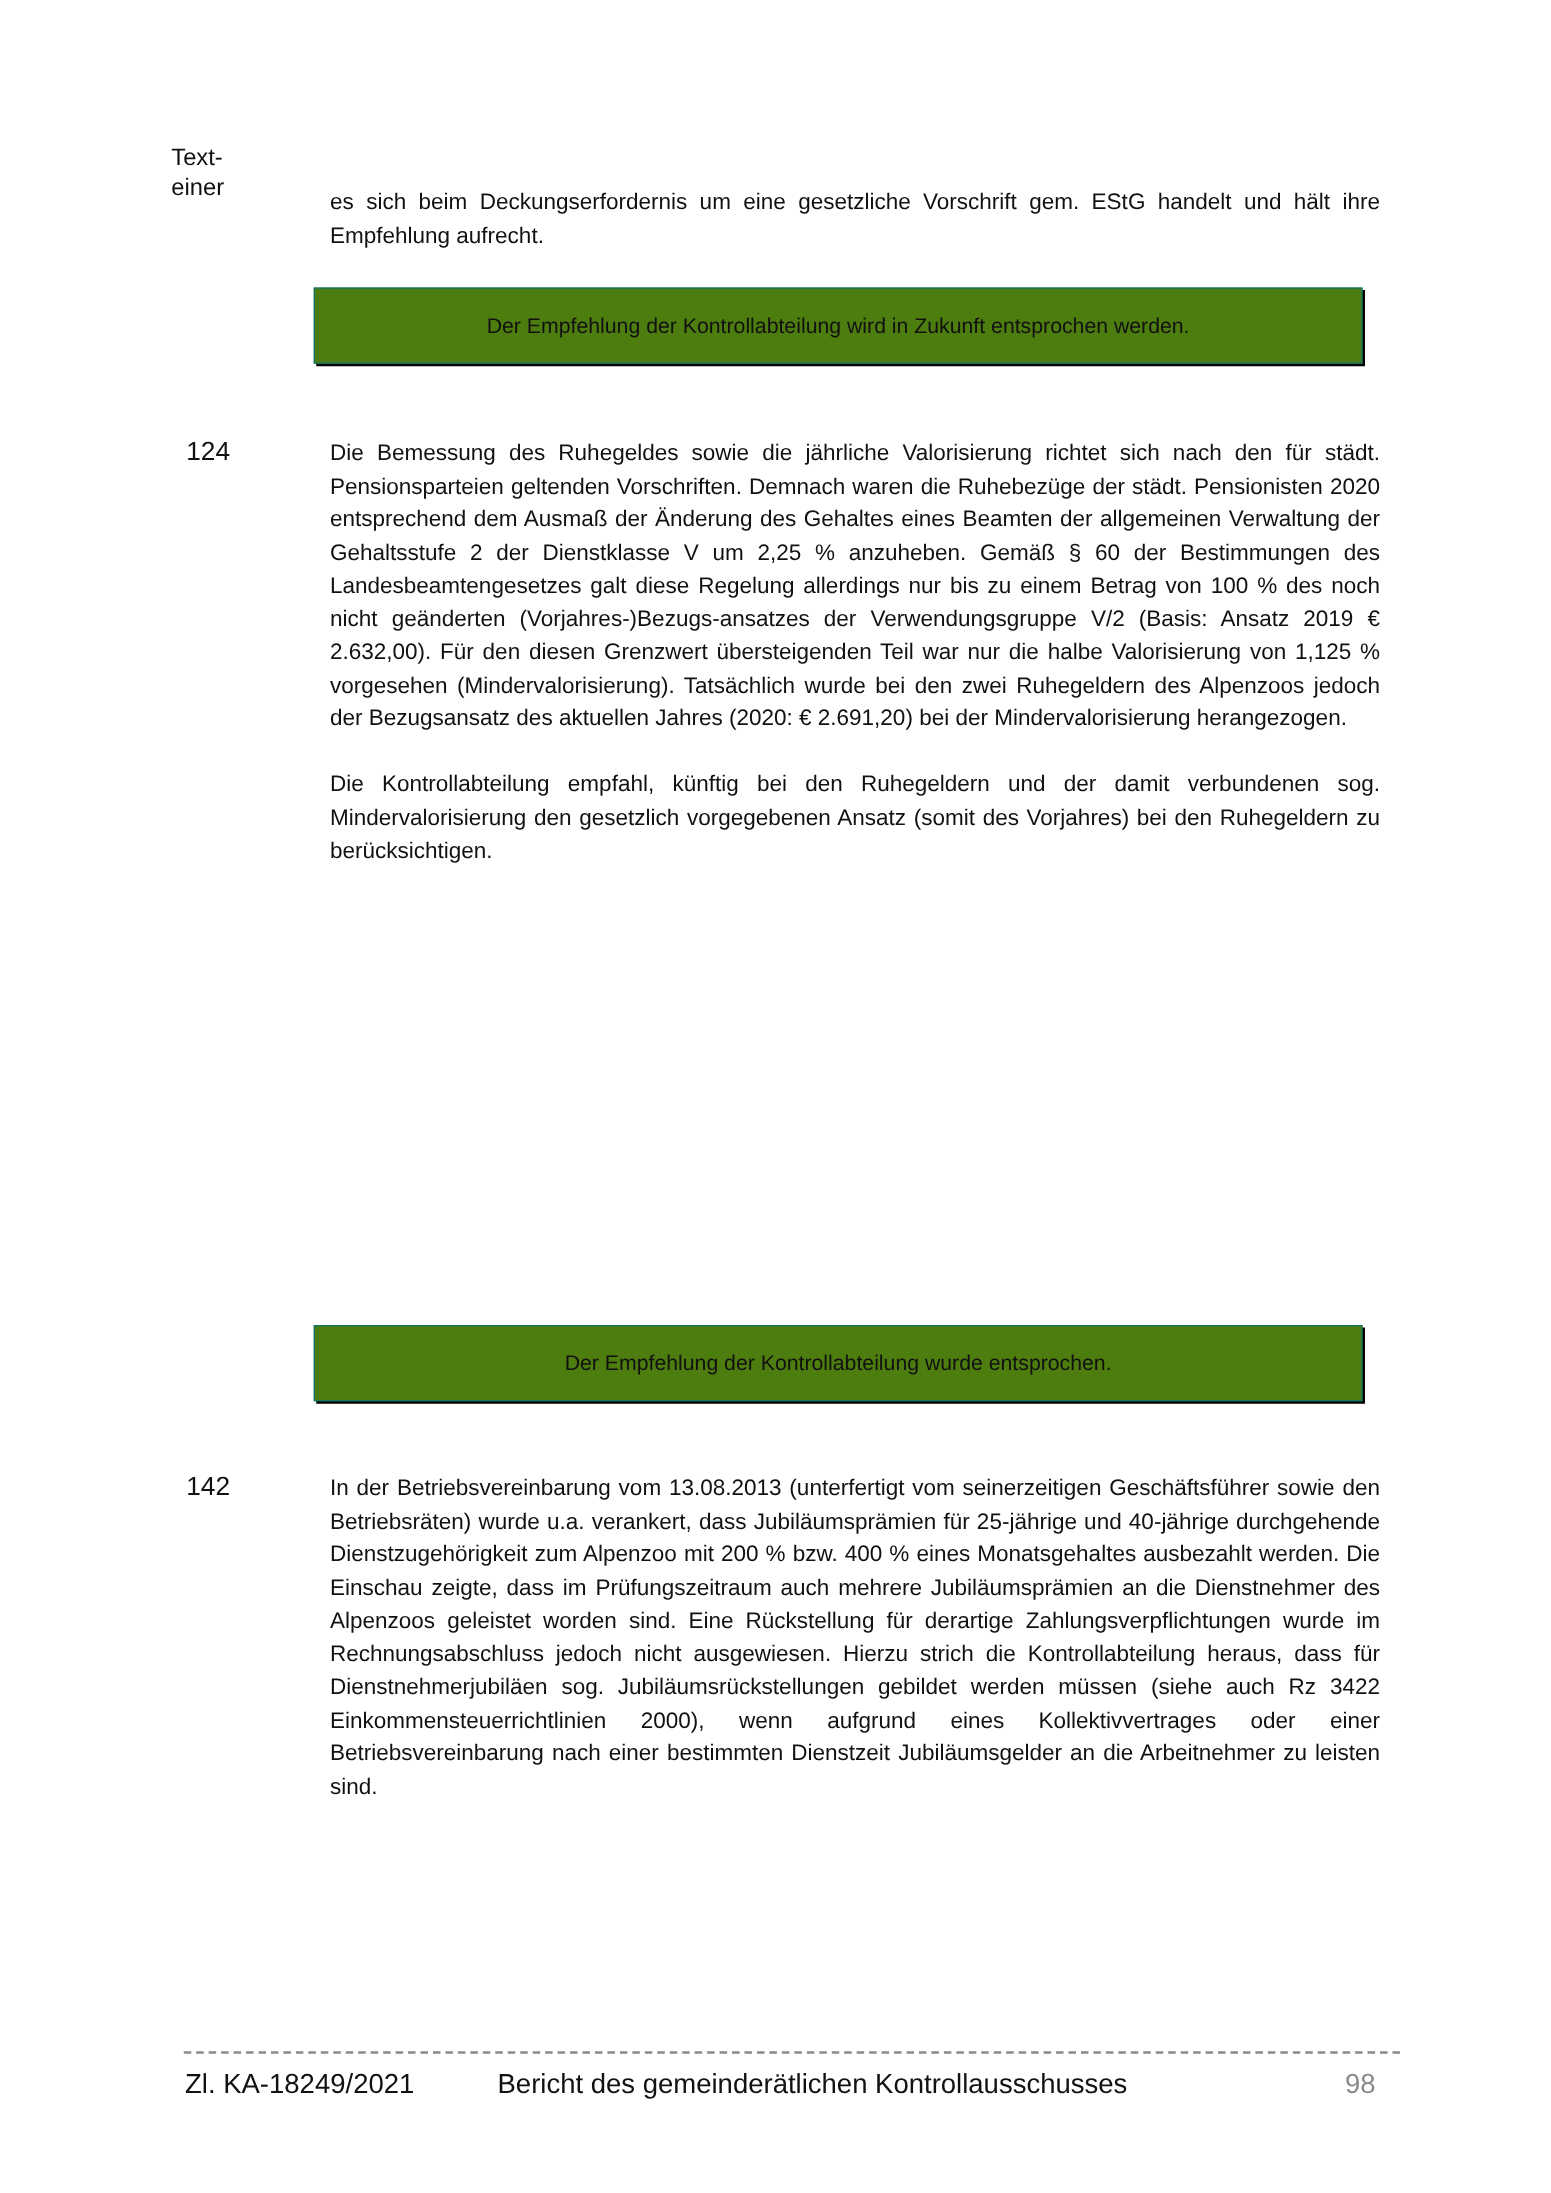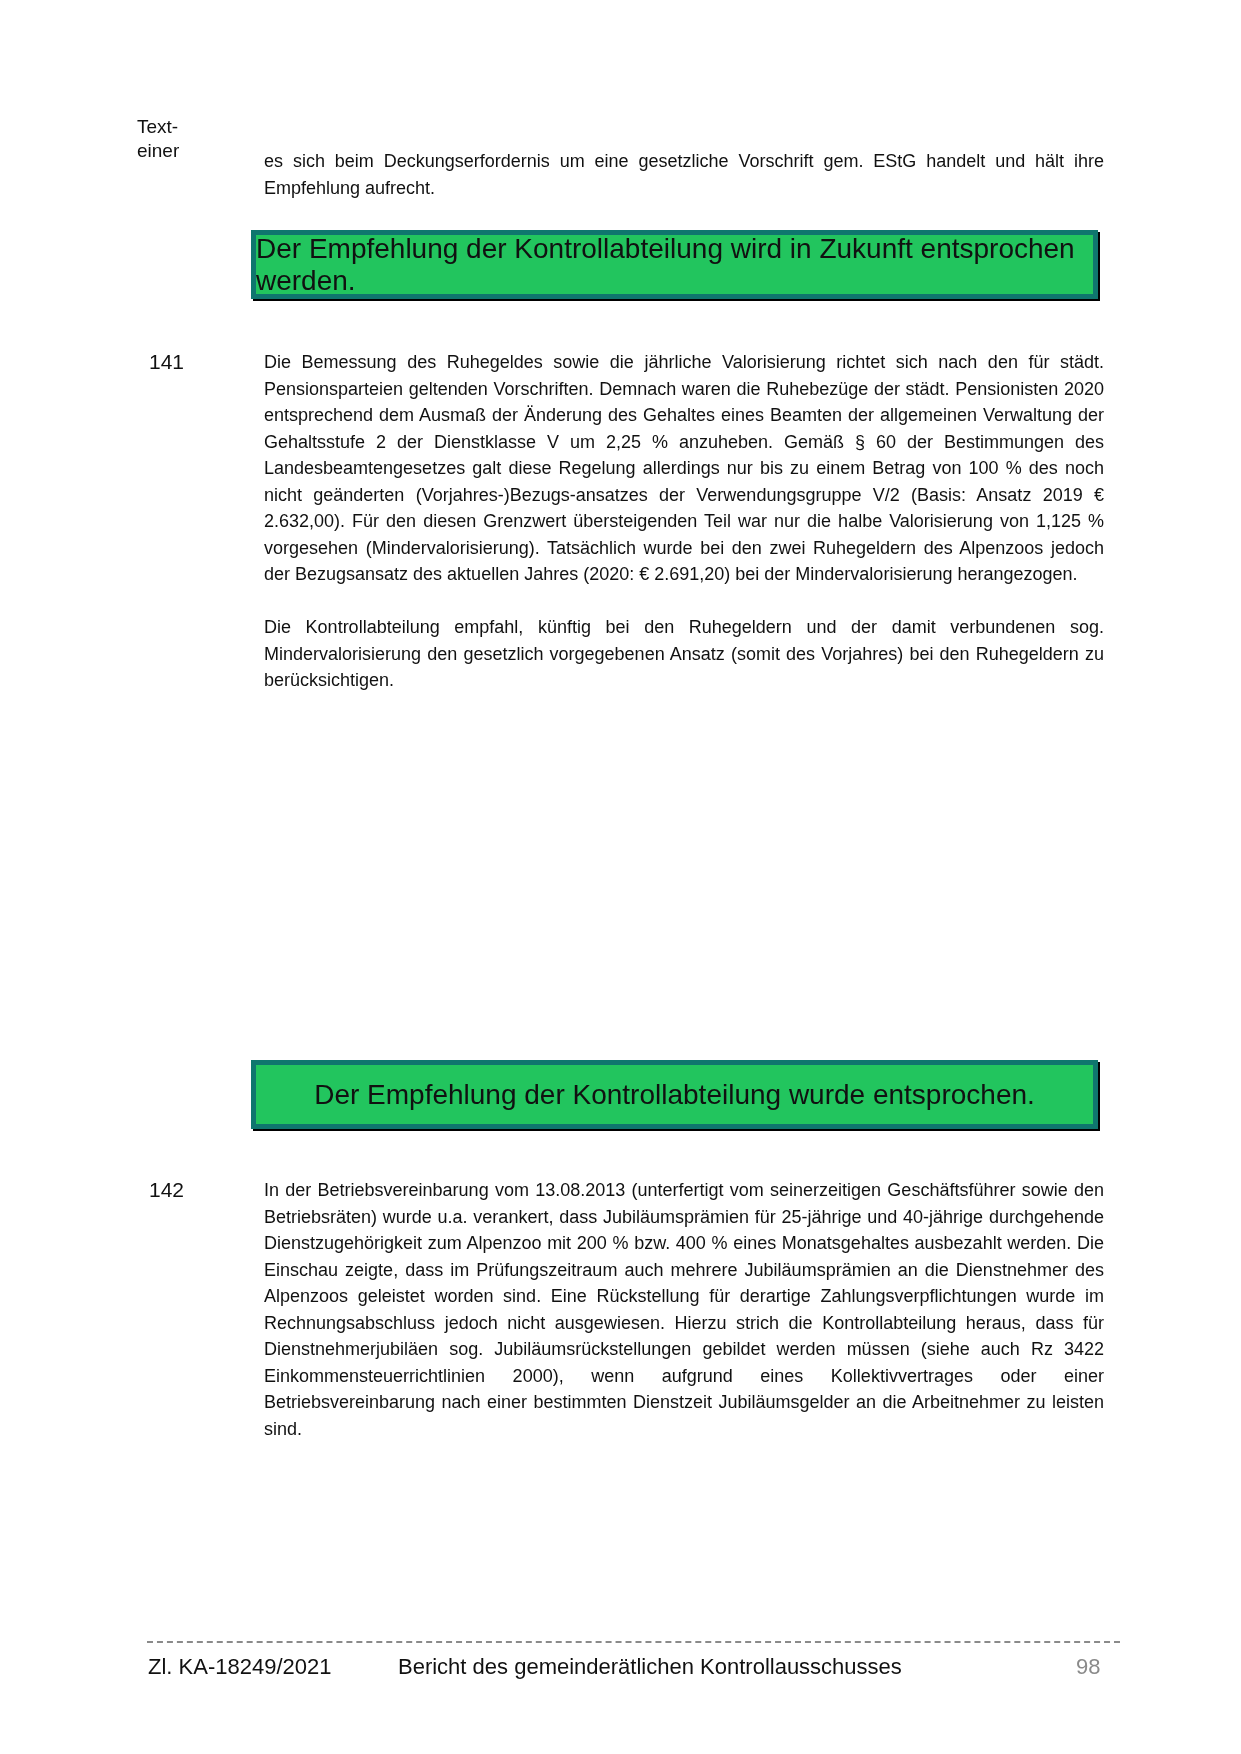--- a/index.html
+++ b/index.html
@@ -4,44 +4,44 @@
 <style>
   html, body { margin: 0; padding: 0; background: #ffffff; }
   body { width: 1241px; height: 1754px; position: relative; overflow: hidden;
          font-family: "Liberation Sans", sans-serif; color: #111111; }
   .margin-label { position: absolute; left: 137px; top: 74px; font-size: 19px; line-height: 24px; color: #111; margin-top: 41px; }
   .num { position: absolute; left: 149px; font-size: 21px; line-height: 26.5px; }
   .col { position: absolute; left: 264px; width: 840px; font-size: 18px; line-height: 26.5px;
          text-align: justify; }
   .col p { margin: 0 0 26.5px 0; }
   .col p:last-child { margin-bottom: 0; }
-  .box { position: absolute; left: 251px; width: 837px; height: 59px; background: #22c55e;
-         border: 5px solid #0f766e; box-shadow: 2px 2px 0 #000; display: flex;
-         align-items: center; justify-content: center; font-size: 28px; }
+  .box { position: absolute; left: 251px; width: 837px; height: 59px; background: #4d7c0f;
+         border: 1px solid #0f766e; box-shadow: 2px 2px 0 #000; display: flex;
+         align-items: center; justify-content: center; font-size: 17px; }
   .dash { position: absolute; left: 147px; top: 1641px; width: 973px; height: 0;
           border-top: 2px dashed #8a8a8a; }
   .footer { position: absolute; top: 1655px; font-size: 22px; line-height: 24px; }
 </style>
 </head>
 <body>
 
 <div class="margin-label">
   <div>Text-</div>
   <div>einer</div>
 </div>
 
 <div class="col" style="top:148px;">
   <p>es sich beim Deckungserfordernis um eine gesetzliche Vorschrift gem. EStG handelt und hält ihre Empfehlung aufrecht.</p>
 </div>
 
 <div class="box" style="top:230px;">
   <span>Der Empfehlung der Kontrollabteilung wird in Zukunft entsprochen werden.</span>
 </div>
 
-<div class="num" style="top:349px;">141</div>
+<div class="num" style="top:349px;">124</div>
 <div class="col" style="top:349px;">
   <p>Die Bemessung des Ruhegeldes sowie die jährliche Valorisierung richtet sich nach den für städt. Pensionsparteien geltenden Vorschriften. Demnach waren die Ruhebezüge der städt. Pensionisten 2020 entsprechend dem Ausmaß der Änderung des Gehaltes eines Beamten der allgemeinen Verwaltung der Gehaltsstufe 2 der Dienstklasse V um 2,25 % anzuheben. Gemäß § 60 der Bestimmungen des Landesbeamtengesetzes galt diese Regelung allerdings nur bis zu einem Betrag von 100 % des noch nicht geänderten (Vorjahres-)Bezugs-ansatzes der Verwendungsgruppe V/2 (Basis: Ansatz 2019 € 2.632,00). Für den diesen Grenzwert übersteigenden Teil war nur die halbe Valorisierung von 1,125 % vorgesehen (Mindervalorisierung). Tatsächlich wurde bei den zwei Ruhegeldern des Alpenzoos jedoch der Bezugsansatz des aktuellen Jahres (2020: € 2.691,20) bei der Mindervalorisierung herangezogen.</p>
   <p>Die Kontrollabteilung empfahl, künftig bei den Ruhegeldern und der damit verbundenen sog. Mindervalorisierung den gesetzlich vorgegebenen Ansatz (somit des Vorjahres) bei den Ruhegeldern zu berücksichtigen.</p>
 </div>
 
 <div class="box" style="top:1060px;align-items:center;">
   <span>Der Empfehlung der Kontrollabteilung wurde entsprochen.</span>
 </div>
 
 <div class="num" style="top:1177px;">142</div>

